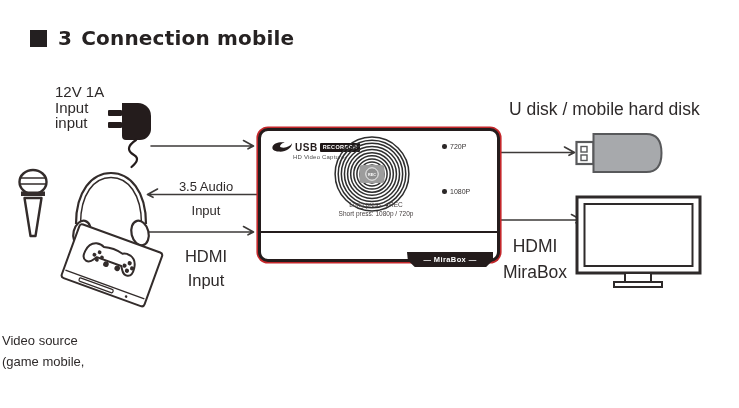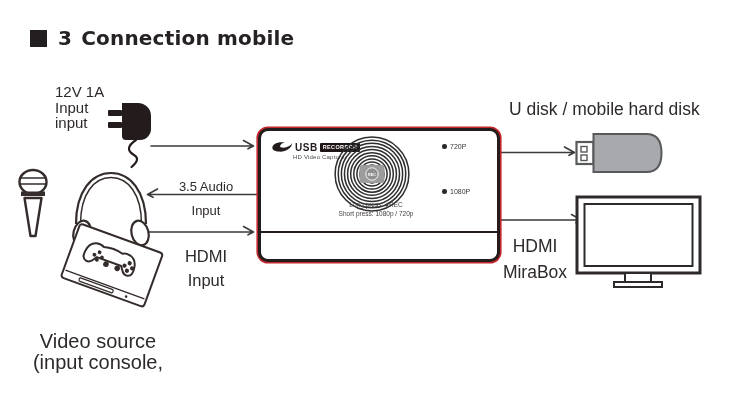--- a/index.html
+++ b/index.html
@@ -10,21 +10,21 @@
   
   .title{left:30px;top:26px;display:flex;align-items:center;gap:11px;}
   .title-bullet{width:17px;height:17px;background:#231f20;}
   .title-text{font-family:"DejaVu Sans","Liberation Sans",sans-serif;font-size:20px;
               font-weight:bold;color:#262222;letter-spacing:.2px;display:flex;gap:9px;}
 
   
   .power-label{left:55px;top:84px;font-size:15px;line-height:15.5px;}
   .audio-label{left:159px;top:175px;width:94px;font-size:13px;line-height:24px;text-align:center;}
   .hdmi-in-label{left:168px;top:244px;width:76px;font-size:16.5px;line-height:24px;text-align:center;}
-  .video-source{left:2px;top:331px;width:192px;font-size:20px;line-height:20.5px;text-align:center;}
+  .video-source{left:2px;top:331px;width:192px;font-size:13px;line-height:20.5px;text-align:left;}
 
   
   .udisk-label{left:492px;top:99px;font-size:17.5px;margin-left:17px;}
   .loopout-label{left:491px;top:233px;width:88px;font-size:17.5px;line-height:26px;text-align:center;}
 
   
   .device{left:258px;top:128px;width:236px;height:128px;background:#fff;
           border:3px solid #241c1c;border-radius:10px;box-shadow:0 0 0 1.6px #c4272b;}
   .front-line{left:0;right:0;top:100px;height:0;border-top:2.5px solid #241c1c;}
   .brand-tab{left:146px;top:121px;width:86px;height:15px;background:#241c1c;color:#fff;
@@ -125,21 +125,21 @@
     </g>
   </svg>
 
   <div class="abs hdmi-in-label">
     <div>HDMI</div>
     <div>Input</div>
   </div>
 
   <div class="abs video-source">
     <div>Video source</div>
-    <div>(input console,</div>
+    <div>(game mobile,</div>
   </div>
 
   <div class="abs device">
 
     <div class="abs logo">
       <div class="logo-row">
         <svg width="22" height="14" viewBox="0 0 24 15">
           <path d="M1.5,8 C2,3.5 9,1.5 15,2.5 C11,3.5 9.5,5.5 10,7.5 C15,9.5 21,7 23,3.5 C22.5,9.5 15,13.5 8,12.5 C4,12 1.2,10.5 1.5,8 Z" fill="#241c1c"></path>
         </svg>
         <span class="logo-usb">USB</span>
@@ -174,20 +174,23 @@
     <div class="abs led led-1">
       <span class="led-dot"></span>
       <span>720P</span>
     </div>
     <div class="abs led led-2">
       <span class="led-dot"></span>
       <span>1080P</span>
     </div>
 
     <div class="abs front-line"></div>
+    <div class="abs brand-tab">
+      <span>— MiraBox —</span>
+    </div>
   </div>
 
   <div class="abs udisk-label">U disk / mobile hard disk</div>
 
   <svg class="abs" style="left:575px;top:132px" width="88" height="42" viewBox="0 0 88 42">
     <rect x="1.5" y="10" width="17" height="22" fill="#fff" stroke="#58595b" stroke-width="2.2"></rect>
     <rect x="6" y="14.5" width="6" height="5.5" fill="#fff" stroke="#58595b" stroke-width="1.4"></rect>
     <rect x="6" y="23" width="6" height="5.5" fill="#fff" stroke="#58595b" stroke-width="1.4"></rect>
     <path d="M18.5,2 h53 q15,0 15,19 q0,19 -15,19 h-53 z" fill="#a7a9ac" stroke="#58595b" stroke-width="2"></path>
   </svg>

